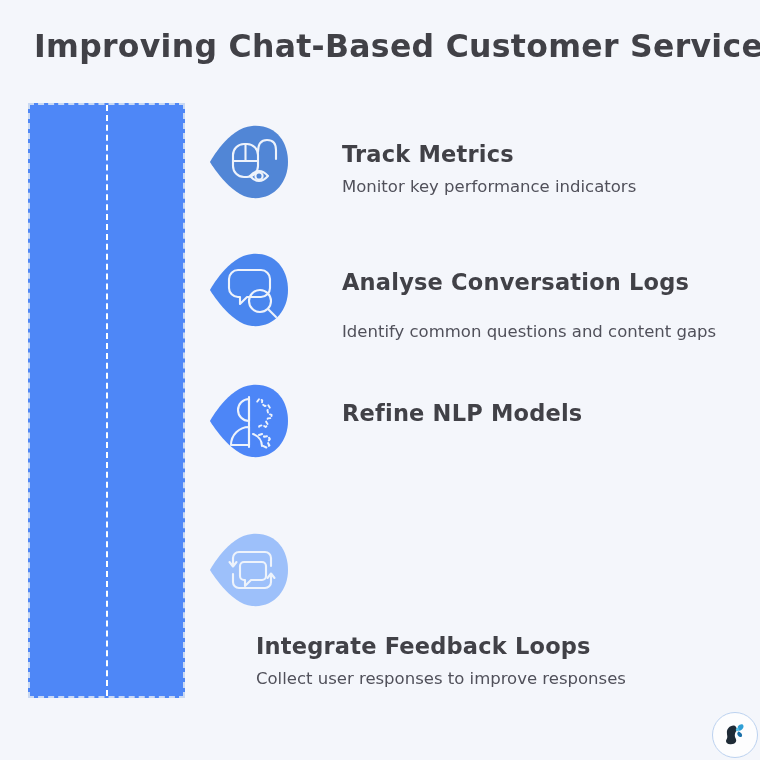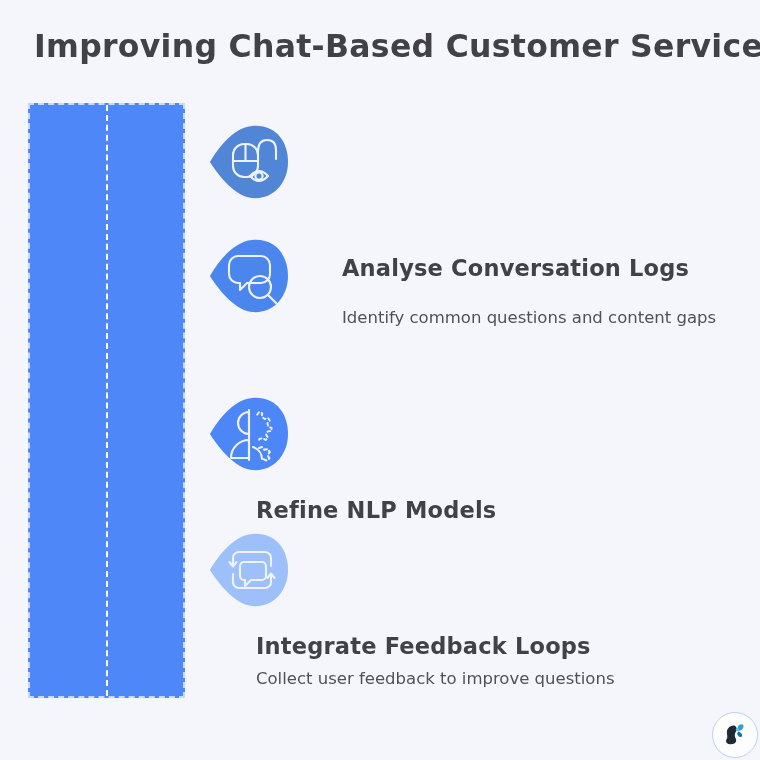--- a/index.html
+++ b/index.html
@@ -66,22 +66,22 @@
     width: 548px;
   }
   .item {
     position: absolute;
     left: 0;
     width: 548px;
     display: flex;
     align-items: flex-start;
   }
   .item-0 { top: 0px; }
-  .item-1 { top: 114px; }
-  .item-2 { top: 272px; flex-direction: column; }
+  .item-1 { top: 128px; }
+  .item-2 { top: 259px; }
   .item-3 { top: 408px; flex-direction: column; }
 
   .icon-wrap {
     width: 86px;
     min-width: 86px;
     height: 84px;
     position: relative;
   }
   .icon-wrap svg {
     display: block;
@@ -152,20 +152,24 @@
             <line x1="27" y1="41" x2="52" y2="41"></line>
             <line x1="39.5" y1="24" x2="39.5" y2="41"></line>
 
             <path d="M52 32 q0 -12 9 -12 q9 0 9 10 v9"></path>
 
             <path d="M44 56 q9 -10 18 0 q-9 10 -18 0 Z"></path>
             <circle cx="53" cy="56" r="3.6"></circle>
           </g>
         </svg>
       </div>
+      <div class="item-text">
+        <div class="item-heading">Track Metrics</div>
+        <div class="item-desc">Monitor key performance indicators</div>
+      </div>
     </div>
 
     <div class="item item-1">
       <div class="icon-wrap">
         <svg width="86" height="84" viewBox="0 0 86 84" xmlns="http://www.w3.org/2000/svg">
           <path d="M4 42 C4 42 22 8 46 6 C70 4 82 22 82 42 C82 62 68 80 46 78 C24 76 4 42 4 42 Z" fill="#4a86ee"></path>
           <g fill="none" stroke="#eef3fb" stroke-width="2.1" stroke-linecap="round" stroke-linejoin="round">
 
             <path d="M32 22 h23 a9 9 0 0 1 9 9 v9 a9 9 0 0 1 -9 9 h-14 l-7 7 v-7 h-2 a9 9 0 0 1 -9 -9 v-9 a9 9 0 0 1 9 -9 Z"></path>
 
@@ -215,21 +219,21 @@
             <path d="M65 46 v8 a6 6 0 0 1 -6 6 h-26 a6 6 0 0 1 -6 -6 v-8"></path>
             <polyline points="23.5,34 27,38.5 30.5,34"></polyline>
             <polyline points="61.5,50 65,45.5 68.5,50"></polyline>
 
             <path d="M38 34 h18 a4 4 0 0 1 4 4 v10 a4 4 0 0 1 -4 4 h-11 l-6 6 v-6 h-1 a4 4 0 0 1 -4 -4 v-10 a4 4 0 0 1 4 -4 Z"></path>
           </g>
         </svg>
       </div>
       <div class="item-text">
         <div class="item-heading">Integrate Feedback Loops</div>
-        <div class="item-desc">Collect user feedback to improve questions</div>
+        <div class="item-desc">Collect user responses to improve responses</div>
       </div>
     </div>
 
   </div>
 
   <div class="logo-badge">
     <svg width="30" height="30" viewBox="0 0 30 30" xmlns="http://www.w3.org/2000/svg">
 
       <path d="M13.5 5.5 c-4 0.2 -6.6 3.2 -6.6 7 c0 2.4 0.7 3.6 0.3 5.2 c-0.3 1.3 -1.2 2 -1.2 3.2 c0 1.6 1.6 3.2 4.2 3.4 c2.6 0.2 4.6 -0.6 5.6 -2.2 c0.7 -1.2 0.4 -2.6 -0.2 -3.8 c-0.8 -1.6 -1 -3 -0.6 -4.6 c0.4 -1.6 1.5 -2.6 2.3 -3.6 c-0.7 -2.6 -1.9 -4.7 -3.8 -4.6 Z" fill="#1e2a36"></path>
 

